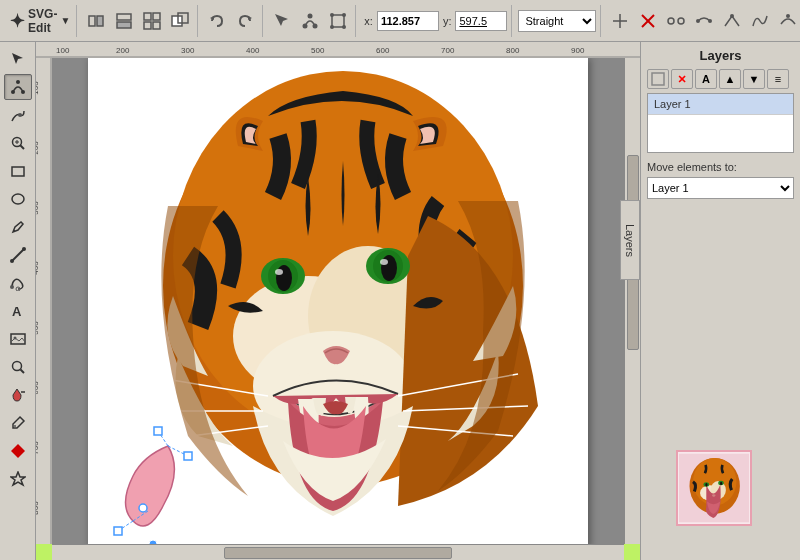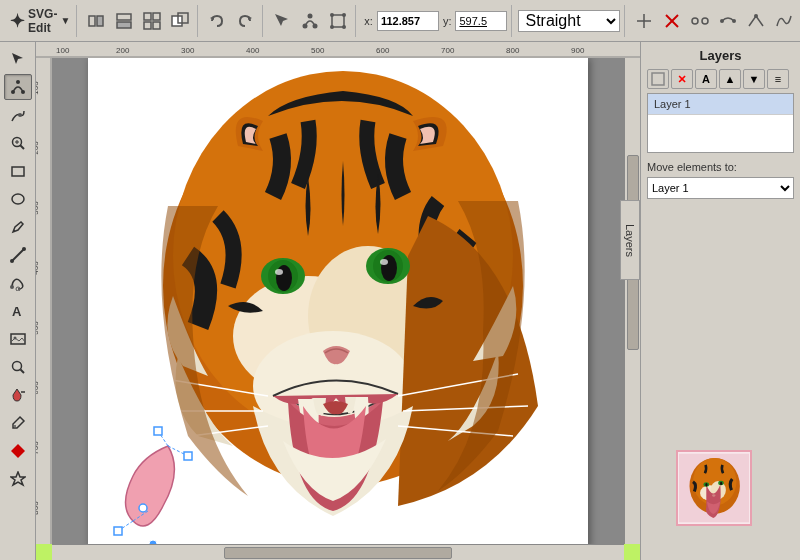--- a/index.html
+++ b/index.html
@@ -23,21 +23,21 @@
       cursor: pointer; font-size: 14px;
     }
     .tb-label {
       font-size: 11px; color: #333; padding: 0 2px;
     }
     .tb-input {
       width: 70px; height: 20px; font-size: 11px;
       border: 1px solid #999; background: white; padding: 0 3px;
     }
     .tb-dropdown {
-      height: 22px; font-size: 16px; border: 1px solid #999;
+      height: 22px; font-size: 11px; border: 1px solid #999;
       background: white; padding: 0 2px; cursor: pointer;
     }
     .app-logo {
       display: flex; align-items: center; gap: 3px;
       font-size: 12px; font-weight: bold; color: #333;
       padding: 0 6px; border-right: 1px solid #aaa; height: 32px;
     }
     .logo-icon { font-size: 18px; }
 
     

